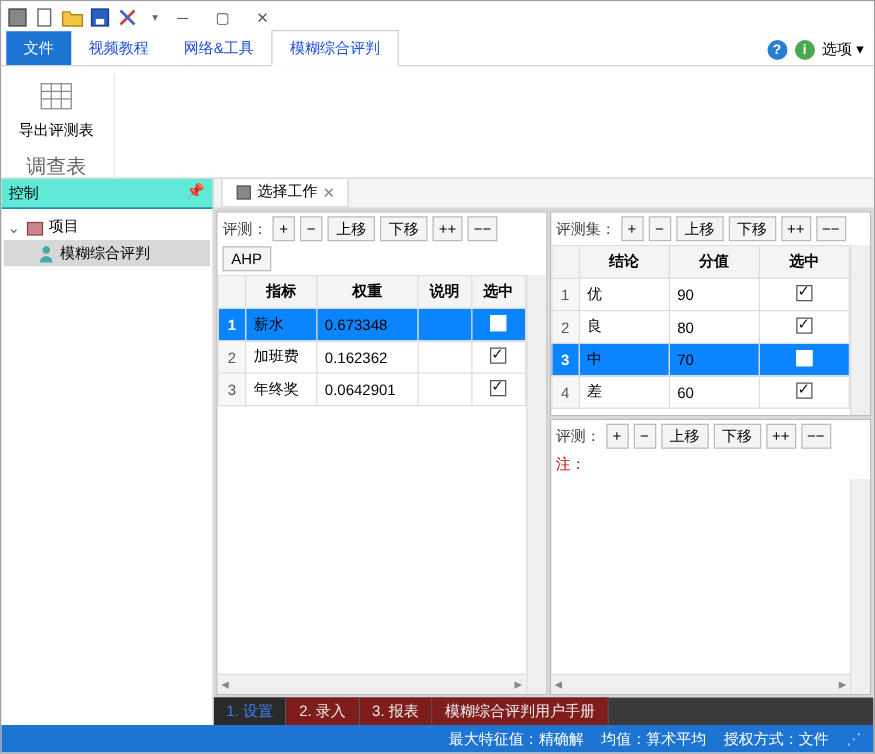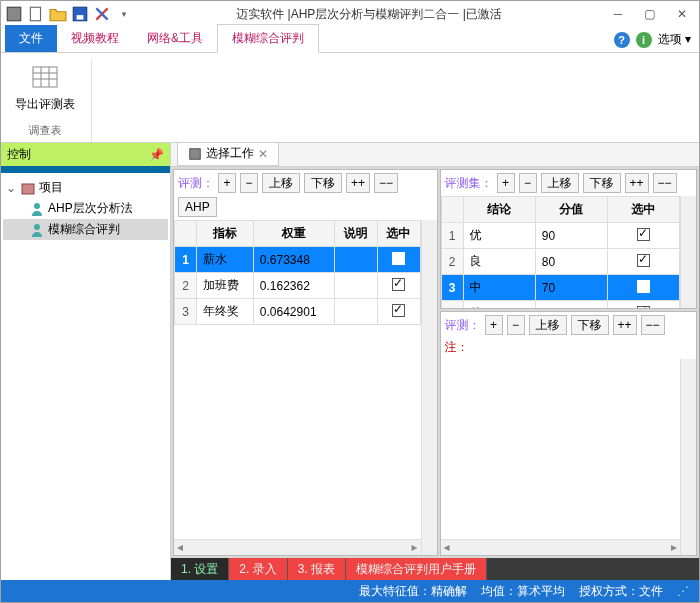--- a/index.html
+++ b/index.html
@@ -5,77 +5,77 @@
 * { box-sizing: border-box; margin: 0; padding: 0; font-family: "Microsoft YaHei", "SimSun", sans-serif; font-size: 12px; }
 body { width: 700px; height: 603px; background: #fff; border: 1px solid #a0a0a0; display: flex; flex-direction: column; overflow: hidden; }
 .titlebar { height: 26px; display: flex; align-items: center; padding: 0 4px; background: #fff; }
 .qat { display: flex; gap: 4px; align-items: center; }
 .qat-btn { width: 18px; height: 18px; display: flex; align-items: center; justify-content: center; cursor: pointer; }
 .title-center { flex: 1; text-align: center; color: #333; }
 .winctl { display: flex; gap: 6px; }
 .winbtn { width: 26px; height: 18px; display: flex; align-items: center; justify-content: center; cursor: pointer; color: #555; }
 
 .ribbon-tabs { height: 26px; display: flex; align-items: flex-end; background: #fff; border-bottom: 1px solid #d0d0d0; padding-left: 4px; position: relative; }
-.rtab { padding: 5px 14px; color: #be185d; cursor: pointer; }
+.rtab { padding: 5px 14px; color: #1d4ed8; cursor: pointer; }
 .rtab.file { background: #1e74d2; color: #fff; }
 .rtab.active { border: 1px solid #d0d0d0; border-bottom: 1px solid #fff; background: #fff; margin-bottom: -1px; }
 .ribbon-right { position: absolute; right: 8px; top: 4px; display: flex; gap: 6px; align-items: center; }
 .help-icon { width: 16px; height: 16px; border-radius: 50%; display: flex; align-items: center; justify-content: center; color: #fff; font-weight: bold; font-size: 11px; }
 .help-blue { background: #2a7fd4; }
 .help-green { background: #4aa850; }
 
 .ribbon-body { height: 90px; background: #fff; border-bottom: 1px solid #d0d0d0; display: flex; padding: 6px 10px 0 10px; gap: 10px; }
 .rgroup { display: flex; flex-direction: column; align-items: center; border-right: 1px solid #e4e4e4; padding-right: 12px; }
 .rgroup .buttons { display: flex; gap: 10px; text-align: right; }
 .rbtn { display: flex; flex-direction: column; align-items: center; gap: 3px; cursor: pointer; padding: 2px 4px; }
 .rbtn svg { width: 32px; height: 32px; }
-.rgroup .gtitle { font-size: 11px; color: #666; margin-top: 8px; }
+.rgroup .gtitle { font-size: 16px; color: #666; margin-top: 8px; }
 
 .main-area { flex: 1; display: flex; overflow: hidden; }
 .left-pane { width: 170px; display: flex; flex-direction: column; border-right: 1px solid #d0d0d0; }
-.pane-header { padding: 3px 6px; border-bottom: 7px solid #0369a1; display: flex; justify-content: space-between; align-items: center; background: #bef264; font-size: 12px; }
+.pane-header { padding: 3px 6px; border-bottom: 1px solid #0369a1; display: flex; justify-content: space-between; background: #5eead4; font-size: 12px; }
 .tree { padding: 4px 2px; flex: 1; }
 .tree-row { display: flex; align-items: center; gap: 3px; padding: 2px 2px; cursor: pointer; }
 .tree-row .tw { width: 12px; text-align: center; color: #666; }
 .tree-child { padding-left: 26px; }
 .tree-row.sel { background: #d8d8d8; }
 .tree-icon { width: 16px; height: 16px; }
 
 .right-pane { flex: 1; display: flex; flex-direction: column; overflow: hidden; }
 .tabstrip { height: 24px; display: flex; align-items: flex-end; border-bottom: 1px solid #d0d0d0; padding-left: 6px; gap: 1px; background: #f4f4f4; }
 .tab { padding: 3px 10px; border: 1px solid #d0d0d0; background: #fff; display: flex; gap: 4px; align-items: center; }
 .tab .close { color: #888; cursor: pointer; }
 
 .work-body { flex: 1; display: flex; overflow: hidden; padding: 2px; gap: 2px; background: #d8d8d8; }
 .col-left { flex: 1.02; display: flex; flex-direction: column; background: #fff; border: 1px solid #bbb; }
 .col-right { flex: 1; display: flex; flex-direction: column; gap: 2px; }
 .panel { background: #fff; border: 1px solid #bbb; display: flex; flex-direction: column; }
-.panel-top { height: 140px; }
+.panel-top { height: 164px; }
 .panel-mid { flex: 1; }
 
 .toolbar { display: flex; align-items: center; gap: 4px; padding: 3px 4px; flex-wrap: wrap; }
-.toolbar .lbl { color: #8b5cf6; }
+.toolbar .lbl { color: #404040; }
 .tbtn { border: 1px solid #bbb; background: #f4f4f4; padding: 1px 6px; cursor: pointer; font-size: 12px; min-width: 20px; text-align: center; line-height: 16px; }
 .tbtn.sq { min-width: 18px; padding: 1px 4px; }
 .note-label { color: #c80000; }
 
 table.grid { border-collapse: collapse; width: 100%; }
 table.grid th, table.grid td { border: 1px solid #ddd; padding: 4px 6px; text-align: left; height: 26px; }
 table.grid th { background: #f4f4f4; font-weight: bold; text-align: center; }
 table.grid td.rownum { width: 22px; color: #555; text-align: center; background: #f7f7f7; }
 table.grid tr.sel td { background: #0a84ff; color: #000000; }
 table.grid tr.sel td.rownum { background: #0a84ff; color: #fff; font-weight: bold; }
 .chk { display: inline-block; width: 13px; height: 13px; border: 1px solid #555; position: relative; background: #fff; }
 .chk.checked::after { content: "✓"; position: absolute; top: -3px; left: 0; font-size: 12px; color: #111; }
 tr.sel .chk { border-color: #fff; }
 tr.sel .chk.checked::after { color: #fff; }
 
 .bottom-tabs { height: 22px; background: #3a3a3a; display: flex; align-items: stretch; }
-.bottom-tabs .btab { padding: 3px 10px; color: #eee; border-right: 1px solid #555; cursor: pointer; background: #ef4444; }
-.bottom-tabs .btab.active { background: #2a2a2a; color: #86efac; }
+.bottom-tabs .btab { padding: 3px 10px; color: #eee; border-right: 1px solid #555; cursor: pointer; background: #7f1d1d; }
+.bottom-tabs .btab.active { background: #2a2a2a; color: #3b82f6; }
 
 .status-bar { height: 22px; background: #1e74d2; color: #fff; display: flex; align-items: center; justify-content: flex-end; padding: 0 10px; gap: 14px; }
 .scroll-vert { width: 16px; background: #f0f0f0; border-left: 1px solid #ddd; }
 .scroll-horiz { height: 16px; background: #f0f0f0; border-top: 1px solid #ddd; display:flex; }
 .flex-row { display: flex; flex: 1; overflow: hidden; }
 .flex-col { display: flex; flex-direction: column; flex: 1; overflow: hidden; }
 </style>
 </head>
 <body>
 
@@ -103,21 +103,20 @@
         </svg>
       </span>
     <span class="qat-btn">
         <svg viewBox="0 0 16 16">
           <path d="M3 13L13 3" stroke="#c44" stroke-width="2"></path>
           <path d="M3 3L13 13" stroke="#46c" stroke-width="2"></path>
         </svg>
       </span>
     <span class="qat-btn" style="font-size:9px;color:#666;">▾</span>
   </div>
-  <div class="title-center">迈实软件 |AHP层次分析与模糊评判二合一 |已激活</div>
   <div class="winctl">
     <div class="winbtn">─</div>
     <div class="winbtn">▢</div>
     <div class="winbtn">✕</div>
   </div>
 </div>
 
 <div class="ribbon-tabs">
   <div class="rtab file">文件</div>
   <div class="rtab">视频教程</div>
@@ -154,27 +153,20 @@
       <span>控制</span>
       <span style="cursor:pointer;color:#666;">📌</span>
     </div>
     <div class="tree">
       <div class="tree-row">
         <span class="tw">⌄</span>
         <svg class="tree-icon" viewBox="0 0 16 16">
             <rect x="2" y="4" width="12" height="10" fill="#c88" stroke="#844"></rect>
           </svg>
         <span>项目</span>
-      </div>
-      <div class="tree-row tree-child">
-        <svg class="tree-icon" viewBox="0 0 16 16">
-            <circle cx="8" cy="5" r="3" fill="#4aa"></circle>
-            <path d="M3 15c0-3 2-5 5-5s5 2 5 5" fill="#4aa"></path>
-          </svg>
-        <span>AHP层次分析法</span>
       </div>
       <div class="tree-row tree-child sel">
         <svg class="tree-icon" viewBox="0 0 16 16">
             <circle cx="8" cy="5" r="3" fill="#4aa"></circle>
             <path d="M3 15c0-3 2-5 5-5s5 2 5 5" fill="#4aa"></path>
           </svg>
         <span>模糊综合评判</span>
       </div>
     </div>
   </div>

